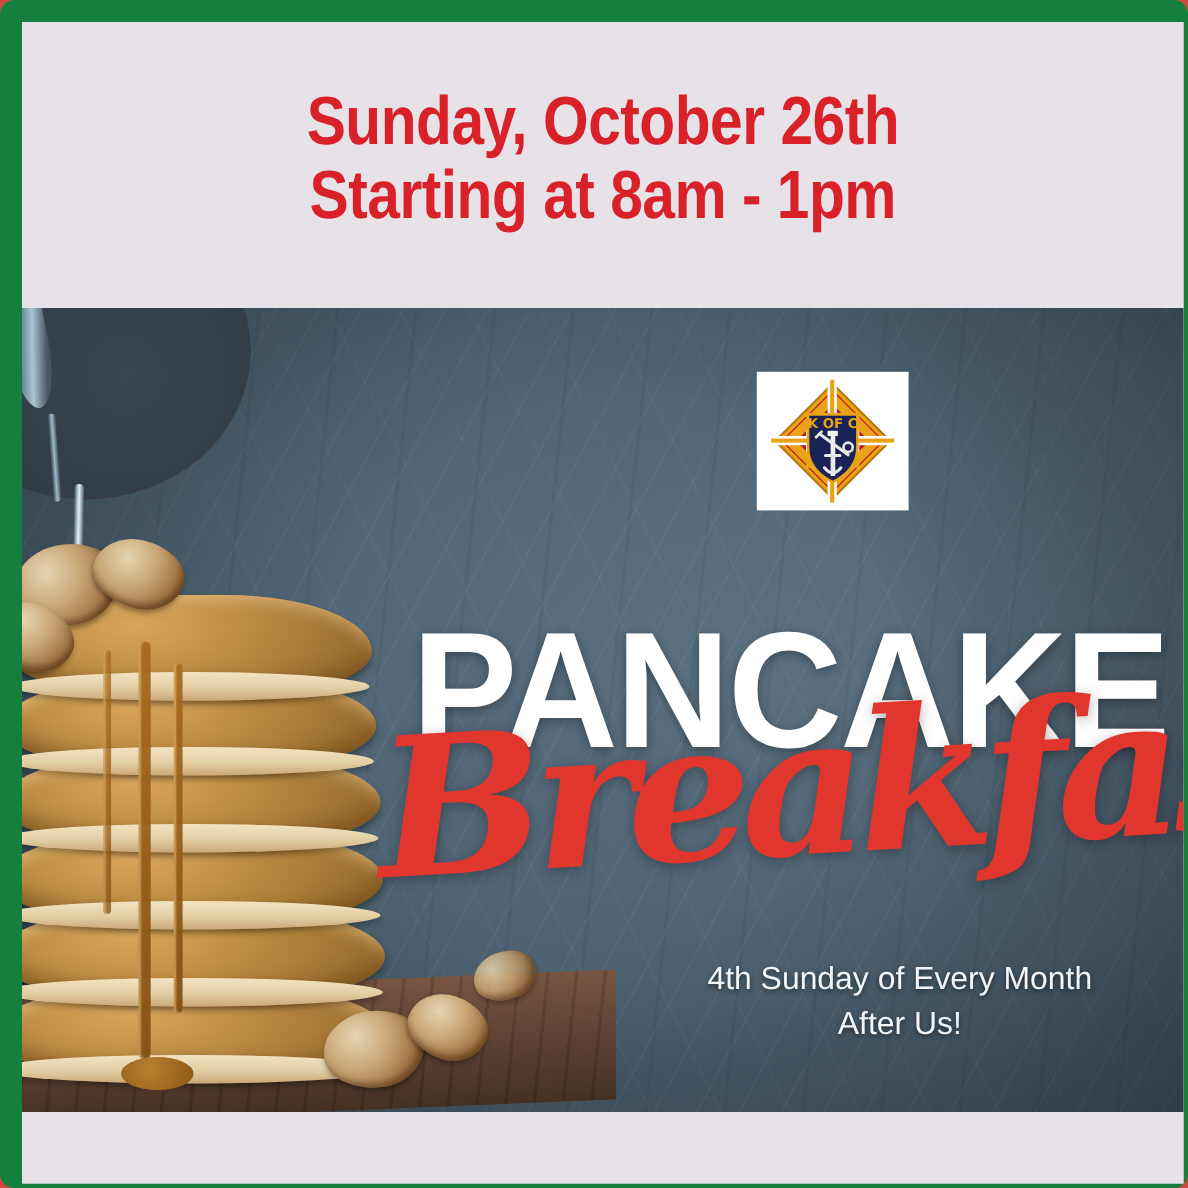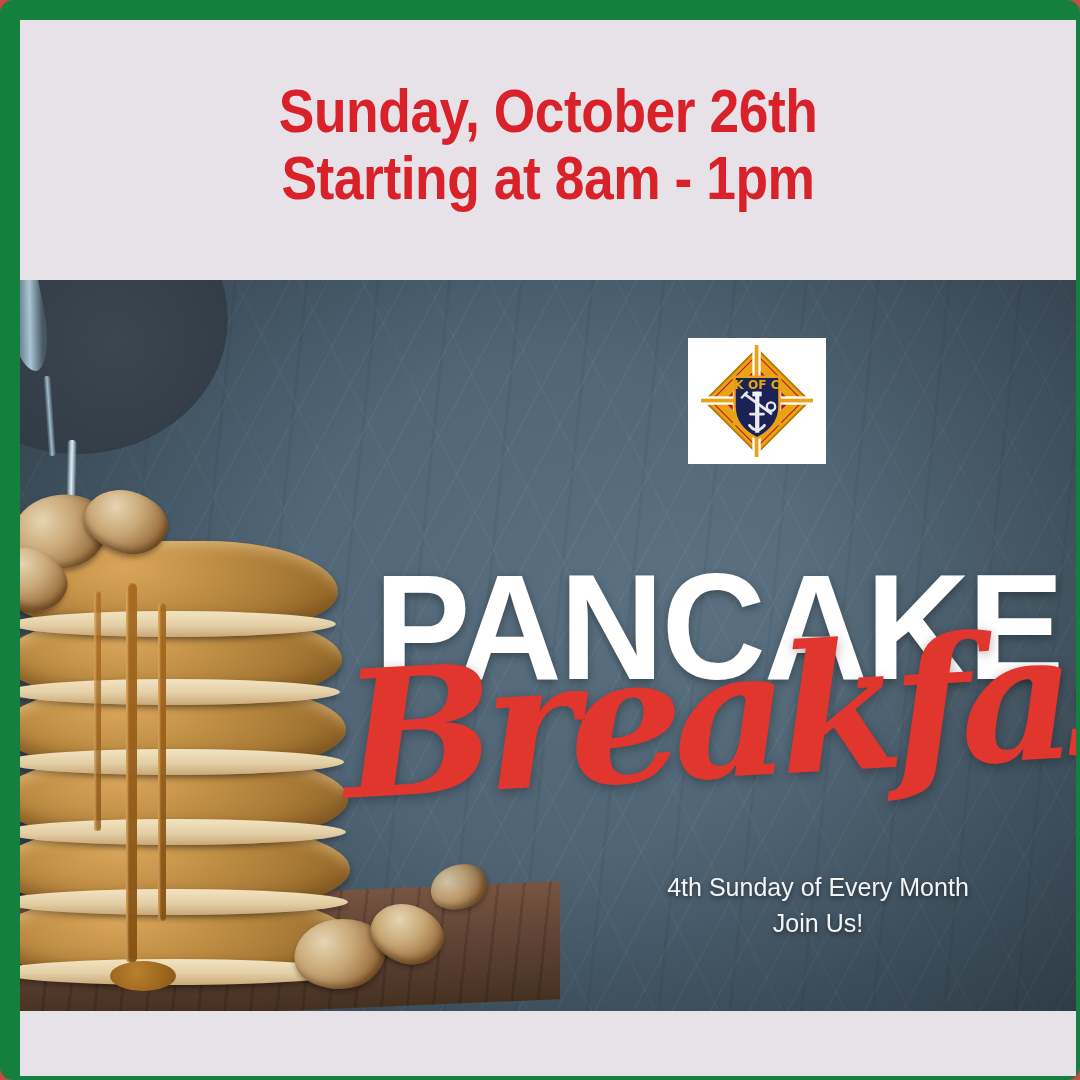--- a/index.html
+++ b/index.html
@@ -250,21 +250,21 @@
     transform:rotate(-3.2deg) scaleX(1.02);
     transform-origin:center;
     text-shadow:0 3px 12px rgba(0,0,0,.30);
   }
   #details {
     position:absolute;
     left:540px; top:590px;
     width:516px;
     text-align:center;
     color:#f2f4f6;
-    font-size:25px;
+    font-size:29px;
     line-height:1.42;
     text-shadow:0 2px 5px rgba(0,0,0,.55);
   }
   #details div { white-space:nowrap; }
 
   
   #footer-band {
     position:absolute;
     left:0; top:991px;
     width:1056px; height:65px;
@@ -347,20 +347,20 @@
 
           <circle cx="75" cy="66" r="4.5" fill="none" stroke="#e8e8e8" stroke-width="2.5"></circle>
         </svg>
       </div>
 
       <div id="pancake-word">PANCAKE</div>
       <div id="breakfast-word">Breakfast</div>
 
       <div id="details">
         <div>4th Sunday of Every Month</div>
-        <div>Join Us!</div>
+        <div>After Us!</div>
       </div>
     </div>
 
     <div id="footer-band"></div>
 
   </div>
 </div>
 
 </body></html>

